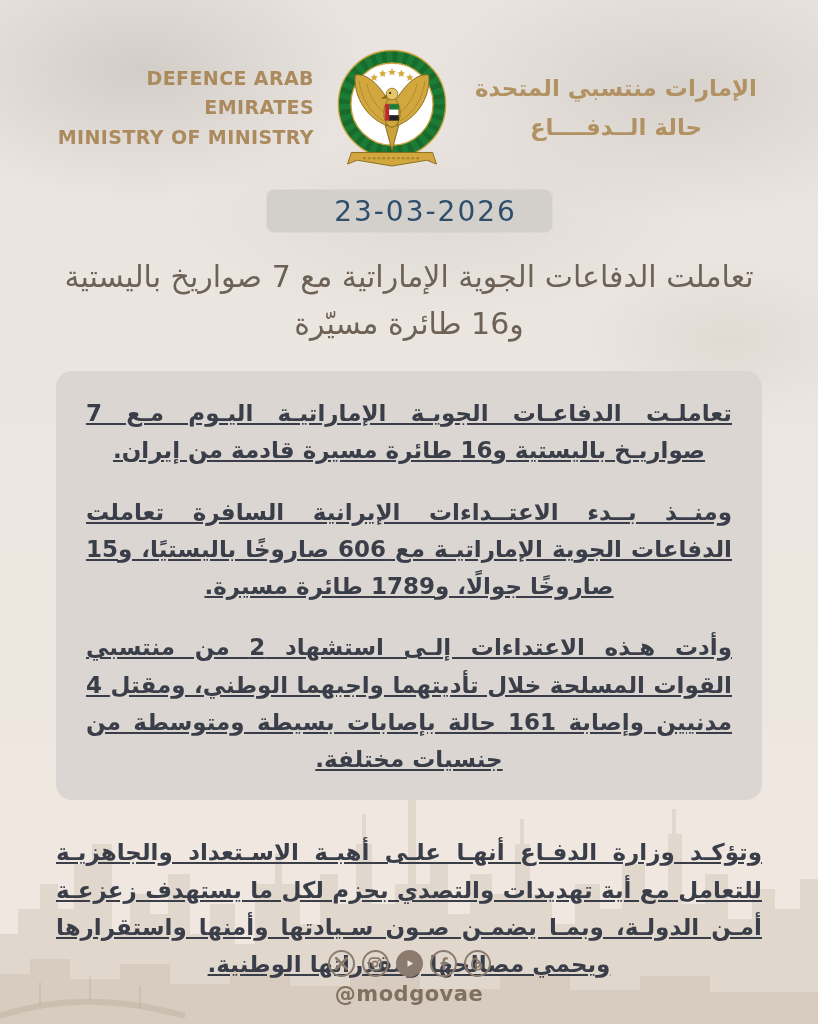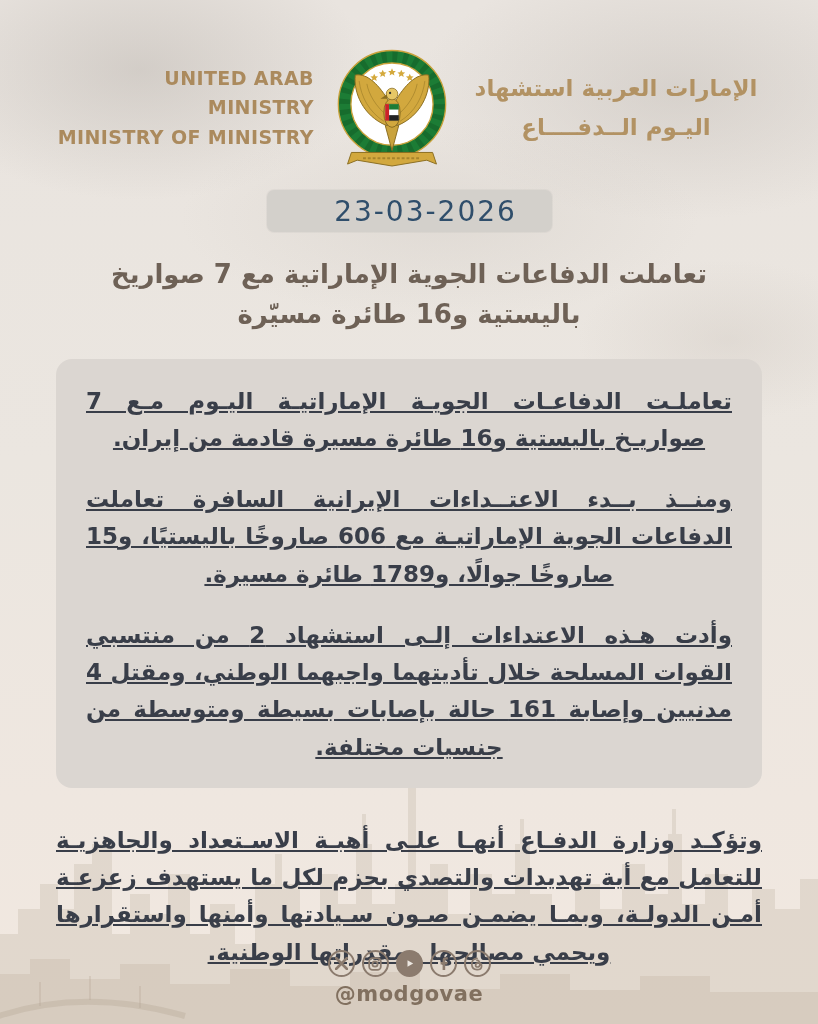--- a/index.html
+++ b/index.html
@@ -33,21 +33,21 @@
     font-size:23px;line-height:1.7;font-family:"DejaVu Sans",sans-serif;}
 
   
   .date-badge{width:252px;height:42px;margin:18px auto 0;background:#d3d0cb;
     border-radius:7px;display:flex;align-items:center;justify-content:center;
     color:#2f4e6b;font-size:28px;font-weight:500;letter-spacing:2px;
     box-shadow:0 0 0 1px rgba(0,0,0,0.03);padding-left:33px;}
 
   
   .headline{width:704px;margin:22px auto 0;direction:rtl;text-align:center;
-    color:#6e6156;font-size:26px;font-weight:700;line-height:1.55;}
+    color:#6e6156;font-size:30px;font-weight:400;line-height:1.55;}
 
   
   .card{width:706px;box-sizing:border-box;margin:24px auto 0;background:#dbd6d1;
     border-radius:16px;padding:24px 30px 22px;}
   .para{direction:rtl;text-align:justify;text-align-last:center;
     color:#393e49;font-size:23px;font-weight:700;line-height:1.62;margin:0 0 24px;text-decoration:underline;}
   .card .para:last-child{margin-bottom:0;}
   .closing{width:706px;margin:34px auto 0;}
 
   
@@ -76,21 +76,21 @@
     <path fill="#c9bcae" opacity="0.38" d="M0,300 L0,210 L18,210 L18,185 L40,185 L40,160 L58,160 L58,185 L74,185 L74,140 L92,140 L92,120 L112,120 L112,210 L130,210 L130,170 L150,170 L150,190 L168,190 L168,150 L190,150 L190,210 L210,210 L210,180 L235,180 L235,220 L255,220 L255,160 L275,160 L275,130 L282,130 L282,160 L300,160 L300,200 L320,200 L320,150 L338,150 L338,180 L356,180 L356,120 L362,120 L362,90 L366,90 L366,120 L372,120 L372,180 L395,180 L395,160 L408,160 L408,60 L412,18 L416,60 L416,160 L430,160 L430,140 L448,140 L448,190 L470,190 L470,150 L492,150 L492,170 L515,170 L515,120 L520,120 L520,95 L524,95 L524,120 L530,120 L530,170 L552,170 L552,200 L575,200 L575,160 L600,160 L600,185 L622,185 L622,140 L645,140 L645,170 L668,170 L668,110 L672,110 L672,85 L676,85 L676,110 L682,110 L682,180 L705,180 L705,150 L728,150 L728,195 L752,195 L752,165 L775,165 L775,185 L800,185 L800,155 L818,155 L818,300 Z"></path>
     <path fill="#bfb0a0" opacity="0.30" d="M0,300 L0,250 L30,250 L30,235 L70,235 L70,255 L120,255 L120,240 L170,240 L170,260 L230,260 L230,245 L290,245 L290,262 L350,262 L350,248 L420,248 L420,265 L500,265 L500,250 L570,250 L570,266 L640,266 L640,252 L710,252 L710,268 L818,268 L818,300 Z"></path>
     <path fill="none" stroke="#b5a595" stroke-width="6" opacity="0.35" d="M-10,295 Q80,262 185,292"></path>
     <path fill="none" stroke="#b5a595" stroke-width="2" opacity="0.3" d="M40,282 L40,258 M90,276 L90,252 M140,284 L140,262"></path>
   </svg>
 
   <div class="content">
 
     <div class="header">
       <div class="org-en">
-        <div>UNITED ARAB MINISTRY</div>
+        <div>DEFENCE ARAB EMIRATES</div>
         <div>MINISTRY OF MINISTRY</div>
       </div>
 
       <svg class="emblem" viewBox="0 0 120 132" aria-hidden="true">
 
         <circle cx="60" cy="62" r="49" fill="#ffffff" stroke="#1c7c35" stroke-width="13"></circle>
         <circle cx="60" cy="62" r="49" fill="none" stroke="#115c26" stroke-width="13" stroke-dasharray="5 6" opacity="0.5"></circle>
         <circle cx="60" cy="62" r="55.5" fill="none" stroke="#c9a23c" stroke-width="1.4"></circle>
         <circle cx="60" cy="62" r="42.5" fill="none" stroke="#c9a23c" stroke-width="1.4"></circle>
 
@@ -120,22 +120,22 @@
 
         <circle cx="60" cy="51.5" r="6" fill="#e6c766" stroke="#8a6d20" stroke-width="0.8"></circle>
         <path d="M54.5,52 L48,56.5 L55.5,56.5 Z" fill="#8a6d20"></path>
         <circle cx="58" cy="50.5" r="1.2" fill="#333333"></circle>
 
         <path d="M18,112 L102,112 L106,124 L96,120 L60,126 L24,120 L14,124 Z" fill="#d2a83e" stroke="#8a6d20" stroke-width="1"></path>
         <line x1="30" y1="118" x2="90" y2="118" stroke="#8a6d20" stroke-width="2" stroke-dasharray="3 2" opacity="0.6"></line>
       </svg>
 
       <div class="org-ar">
-        <div>الإمارات العربية استشهاد</div>
-        <div>اليـوم الــدفــــاع</div>
+        <div>الإمارات منتسبي المتحدة</div>
+        <div>حالة الــدفــــاع</div>
       </div>
     </div>
 
     <div class="date-badge">23-03-2026</div>
 
     <div class="headline">تعاملت الدفاعات الجوية الإماراتية مع 7 صواريخ باليستية و16 طائرة مسيّرة</div>
 
     <div class="card">
       <p class="para">تعاملـت الدفاعـات الجويـة الإماراتيـة اليـوم مـع 7 صواريـخ باليستية و16 طائرة مسيرة قادمة من إيران.</p>
       <p class="para">ومنــذ بــدء الاعتــداءات الإيرانية السافرة تعاملت الدفاعات الجوية الإماراتيـة مع 606 صاروخًا باليستيًا، و15 صاروخًا جوالًا، و1789 طائرة مسيرة.</p>

